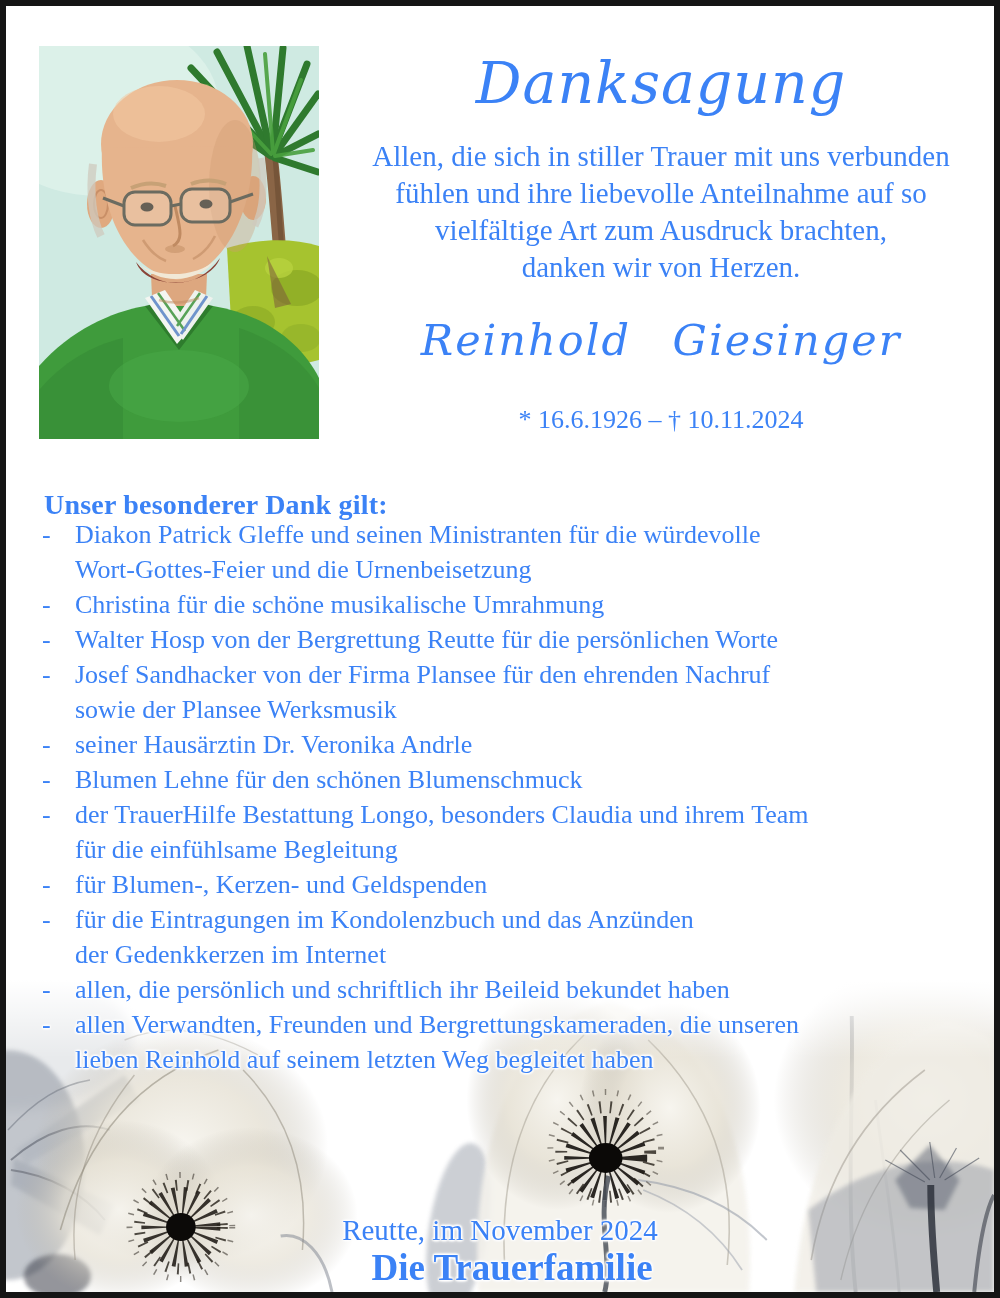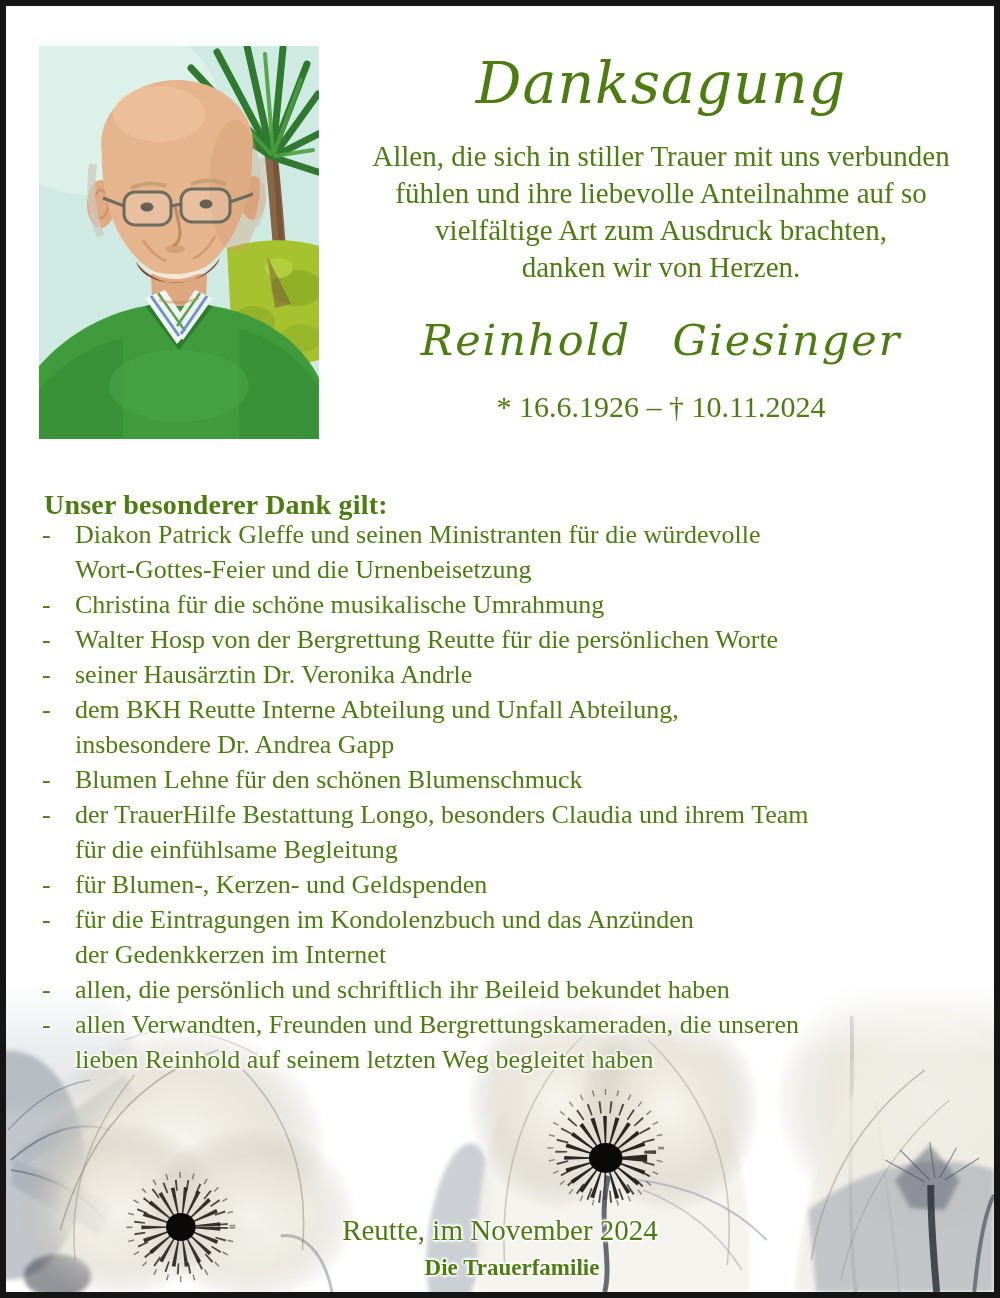--- a/index.html
+++ b/index.html
@@ -5,21 +5,21 @@
   html,body{margin:0;padding:0;background:#9a9a9a;}
   .page{
     position:relative;
     width:1000px;height:1298px;
     margin:0 auto;
     background:#ffffff;
     border:6px solid #151515;
     box-sizing:border-box;
     overflow:hidden;
     font-family:"Liberation Serif",serif;
-    color:#4d7c0f;
+    color:#3b82f6;
   }
   
   .photo{
     position:absolute;left:33px;top:40px;width:280px;height:393px;
     display:block;
   }
   
   .right-col{
     position:absolute;left:322px;top:40px;width:666px;
     text-align:center;
@@ -35,22 +35,22 @@
     margin-top:18px;
     font-size:29px;line-height:37px;
     white-space:pre-line;
   }
   .name{
     margin-top:8px;
     font-size:43px;line-height:92px;
     letter-spacing:2px;word-spacing:26px;
   }
   .dates{
-    margin-top:3px;
-    font-size:30px;line-height:36px;
+    margin-top:16px;
+    font-size:26px;line-height:36px;
   }
   
   .thanks-heading{
     position:absolute;left:38px;top:459px;
     font-size:28px;font-weight:700;letter-spacing:.2px;margin-top:24px;
   }
   .halo{
     text-shadow:0 0 3px #fff,0 0 3px #fff,0 0 5px #fff,
       1px 1px 2px #fff,-1px -1px 2px #fff,1px -1px 2px #fff,-1px 1px 2px #fff;
   }
@@ -68,21 +68,21 @@
   }
   ul.thanks-list .item-text{
     white-space:pre-line;
   }
   
   .footer{
     position:absolute;left:0;top:1206px;width:100%;
     text-align:center;z-index:2;font-family:Liberation Serif, serif;
   }
   .footer .place-date{font-size:29px;line-height:37px;}
-  .footer .family{font-size:23px;line-height:37px;font-weight:700;padding-left:24px;}
+  .footer .family{font-size:37px;line-height:37px;font-weight:700;padding-left:24px;}
   
   .flowers{
     position:absolute;left:0;bottom:0;width:988px;height:312px;
     z-index:1;pointer-events:none;display:block;
   }
 </style>
 </head>
 <body>
 
 <div class="page">
@@ -185,24 +185,24 @@
     <div class="script name">Reinhold Giesinger</div>
     <div class="dates">* 16.6.1926 – † 10.11.2024</div>
   </div>
 
   <div class="thanks-heading">Unser besonderer Dank gilt:</div>
   <ul class="thanks-list halo">
       <li><span class="dash">-</span><span class="item-text">Diakon Patrick Gleffe und seinen Ministranten für die würdevolle
 Wort-Gottes-Feier und die Urnenbeisetzung</span></li>
       <li><span class="dash">-</span><span class="item-text">Christina für die schöne musikalische Umrahmung</span></li>
       <li><span class="dash">-</span><span class="item-text">Walter Hosp von der Bergrettung Reutte für die persönlichen Worte</span></li>
+      <li><span class="dash">-</span><span class="item-text">Josef Sandhacker von der Firma Plansee für den ehrenden Nachruf
+sowie der Plansee Werksmusik</span></li>
+      <li><span class="dash">-</span><span class="item-text">seiner Hausärztin Dr. Veronika Andrle</span></li>
       <li><span class="dash">-</span></li>
-      <li><span class="dash">-</span><span class="item-text">seiner Hausärztin Dr. Veronika Andrle</span></li>
-      <li><span class="dash">-</span><span class="item-text">dem BKH Reutte Interne Abteilung und Unfall Abteilung,
-insbesondere Dr. Andrea Gapp</span></li>
       <li><span class="dash">-</span><span class="item-text">Blumen Lehne für den schönen Blumenschmuck</span></li>
       <li><span class="dash">-</span><span class="item-text">der TrauerHilfe Bestattung Longo, besonders Claudia und ihrem Team
 für die einfühlsame Begleitung</span></li>
       <li><span class="dash">-</span><span class="item-text">für Blumen-, Kerzen- und Geldspenden</span></li>
       <li><span class="dash">-</span><span class="item-text">für die Eintragungen im Kondolenzbuch und das Anzünden
 der Gedenkkerzen im Internet</span></li>
       <li><span class="dash">-</span><span class="item-text">allen, die persönlich und schriftlich ihr Beileid bekundet haben</span></li>
       <li><span class="dash">-</span><span class="item-text">allen Verwandten, Freunden und Bergrettungskameraden, die unseren
 lieben Reinhold auf seinem letzten Weg begleitet haben</span></li>
     </ul>

